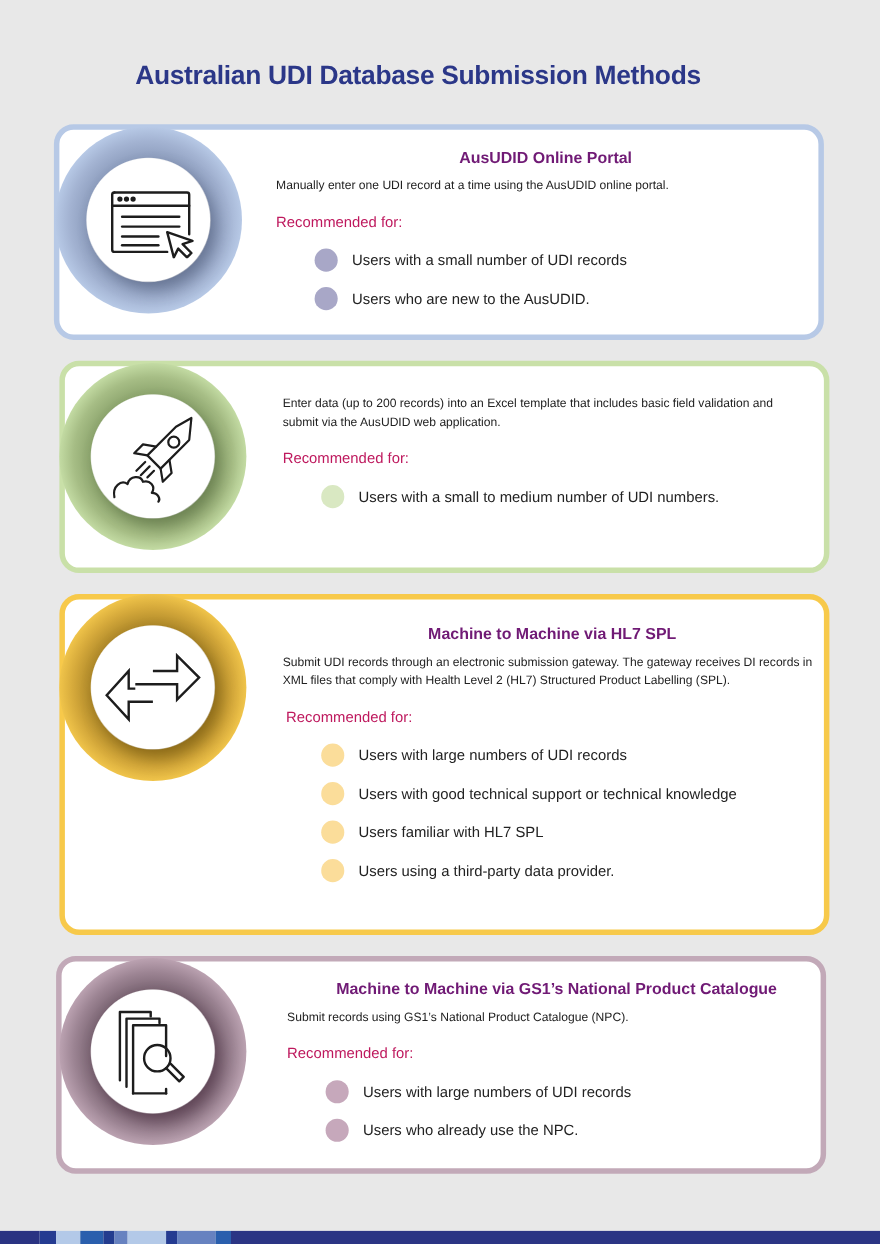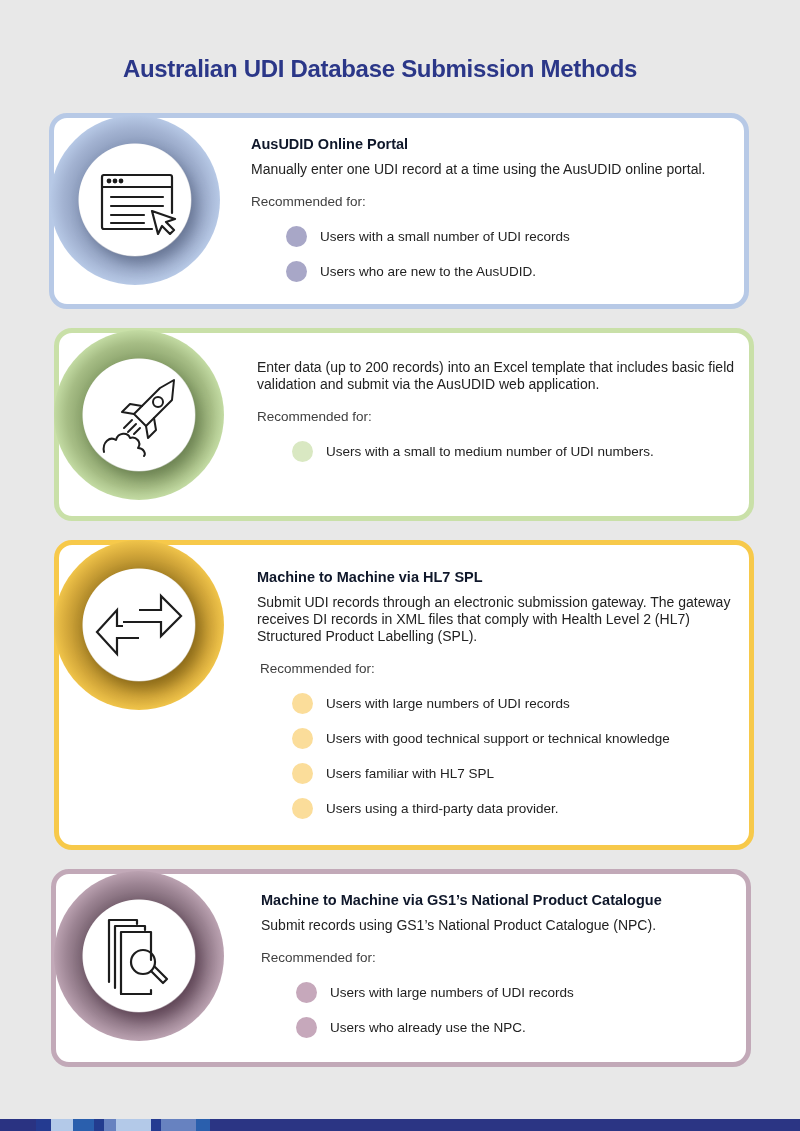--- a/index.html
+++ b/index.html
@@ -30,32 +30,33 @@
       position: absolute;
       border-radius: 50%;
       background: #fff;
       display: flex; align-items: center; justify-content: center;
     }
     .circle svg { display: block; }
     .content { position: absolute; }
     .card-title {
       font-size: 14.5px;
       font-weight: bold;
-      color: #0f172a;
+      color: #701a75;
       margin-bottom: 9px;
+      text-align: center;
     }
     .card-desc {
-      font-size: 14px;
+      font-size: 11px;
       line-height: 17px;
       color: #222;
       margin-bottom: 16px;
     }
     .rec-label {
       font-size: 13.5px;
-      color: #404040;
+      color: #be185d;
       margin-bottom: 10px;
     }
     .bullets { list-style: none; padding-left: 35px; }
     .bullet {
       display: flex; align-items: center;
       font-size: 13.5px;
       color: #222;
       height: 35px;
     }
     .dot {

